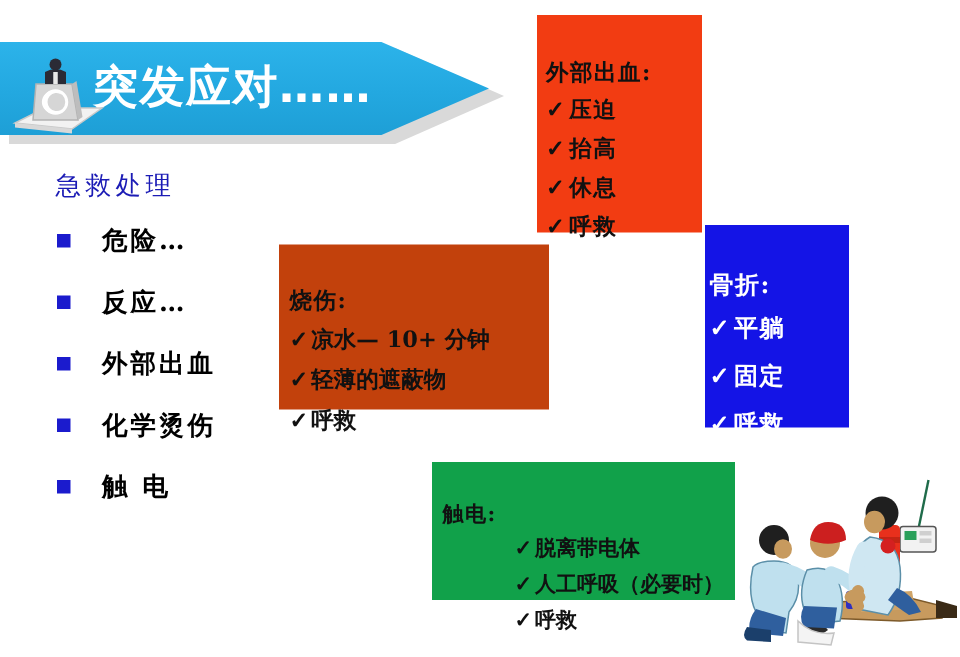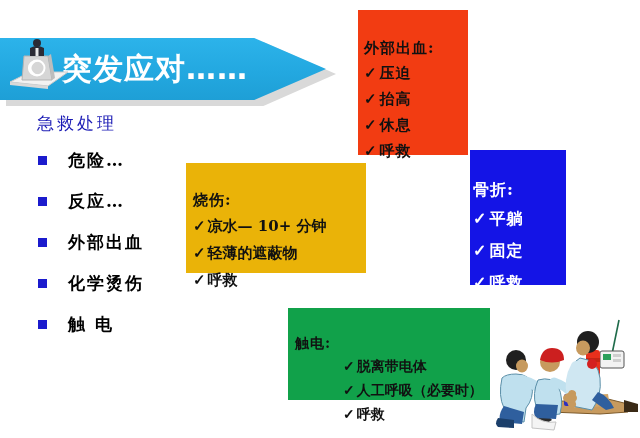--- a/index.html
+++ b/index.html
@@ -15,21 +15,21 @@
     width: 640px;
     height: 438px;
     background: #ffffff;
     overflow: hidden;
   }
 
   
   .banner-wrap {
     position: absolute;
     left: 0px;
-    top: 38px;
+    top: 28px;
     width: 336px;
     height: 72px;
   }
   .banner-shadow {
     position: absolute;
     left: 6px;
     top: 4px;
     width: 330px;
     height: 64px;
     background: #d9d9d9;
@@ -141,21 +141,21 @@
   }
   .box-red .box-title { color: #111111; font-size: 15px; line-height: 24px; letter-spacing: 1px; }
   .box-red .box-item  { color: #111111; font-size: 15px; line-height: 26px; letter-spacing: 1px; }
 
   
   .box-yellow {
     left: 186px;
     top: 163px;
     width: 180px;
     height: 110px;
-    background: #eab308;
+    background: #c2410c;
     padding: 5px 0 16px 7px;
   }
   .box-yellow .box-title { color: #111111; font-size: 15px; line-height: 25px; letter-spacing: 1px; }
   .box-yellow .box-item  { color: #111111; font-size: 15px; line-height: 27px; letter-spacing: 0px; }
 
   
   .box-blue {
     left: 470px;
     top: 150px;
     width: 96px;

